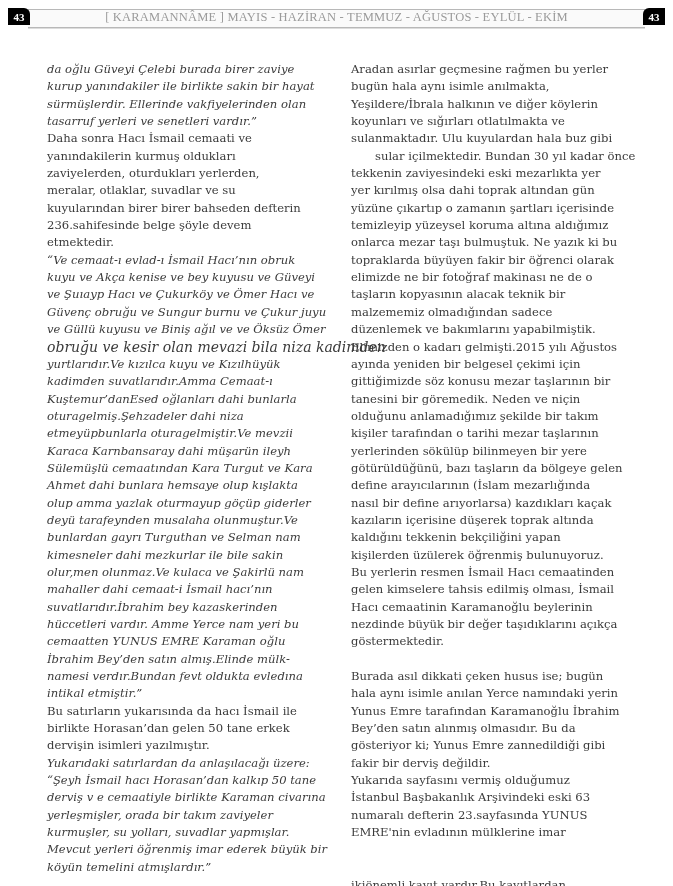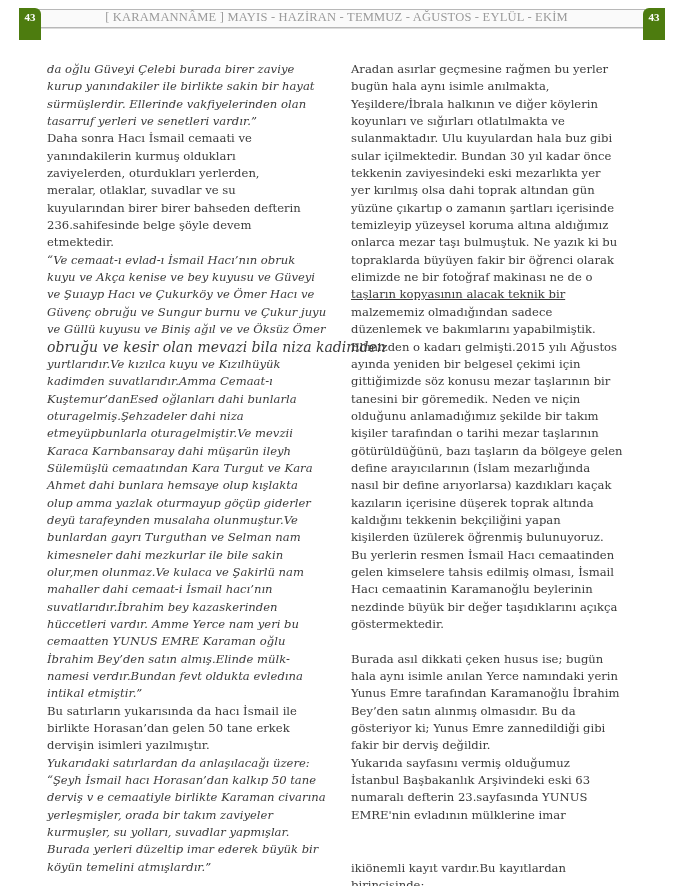--- a/index.html
+++ b/index.html
@@ -5,23 +5,23 @@
   html, body { margin: 0; padding: 0; background: #ffffff; }
   body { width: 673px; height: 886px; position: relative; overflow: hidden;
          font-family: "DejaVu Serif", serif; color: #3a3a3a; }
   .header { position: absolute; left: 8px; top: 8px; width: 657px; height: 20px; }
   .header-bar { position: absolute; left: 20px; right: 20px; top: 1px; height: 17px;
                 border: 1px solid #b8b8b8; border-left: none; border-right: none;
                 background: #fafafa; box-shadow: 0 1px 0 #dcdcdc; }
   .header-title { position: absolute; left: 0; right: 0; top: 2px; text-align: center;
                   font-family: "Liberation Serif", serif; font-size: 12.5px; color: #9a9a9a;
                   letter-spacing: 0.2px; white-space: nowrap; }
-  .page-badge { position: absolute; top: 0; width: 22px; height: 32px; background: #4d7c0f;
+  .page-badge { position: absolute; top: 0; width: 22px; height: 17px; background: #000000;
                 color: #ffffff; font-family: "Liberation Serif", serif; font-size: 11px;
-                font-weight: bold; text-align: center; line-height: 19px; margin-left: 11px; }
+                font-weight: bold; text-align: center; line-height: 19px; }
   .page-badge.left { left: 0; border-top-right-radius: 6px; }
   .page-badge.right { right: 0; border-top-left-radius: 6px; }
   .column { position: absolute; top: 61px; font-size: 11.6px; line-height: 17.35px; }
   .col-left { left: 47px; width: 280px; }
   .col-right { left: 351px; width: 282px; }
   .para { margin: 0; text-align: justify; text-align-last: left; }
   .italic { font-style: italic; }
   .gap { height: 17.35px; }
   .line { display: block; text-align: justify; text-align-last: justify; white-space: nowrap; overflow: visible; }
   .line.last { text-align-last: left; }
@@ -84,48 +84,49 @@
       <span class="line" style="display: block; text-align-last: left; text-align: left;">Bu satırların yukarısında da hacı İsmail ile</span>
       <span class="line" style="display: block; text-align-last: left; text-align: left;">birlikte Horasan’dan gelen  50 tane erkek</span>
       <span class="line last" style="display: block;">dervişin isimleri yazılmıştır.</span>
     </div>
     <div class="para italic">
       <span class="line" style="display: block; text-align-last: left; text-align: left;">Yukarıdaki satırlardan da anlaşılacağı üzere:</span>
       <span class="line" style="display: block; text-align-last: left; text-align: left;">“Şeyh İsmail hacı Horasan’dan kalkıp  50 tane</span>
       <span class="line" style="display: block; text-align-last: left; text-align: left;">derviş v e cemaatiyle birlikte Karaman civarına</span>
       <span class="line" style="display: block; text-align-last: left; text-align: left;">yerleşmişler, orada bir takım zaviyeler</span>
       <span class="line" style="display: block; text-align-last: left; text-align: left;">kurmuşler, su yolları, suvadlar yapmışlar.</span>
-      <span class="line" style="display: block; text-align-last: left; text-align: left;">Burada yerleri düzeltip imar ederek büyük bir</span>
+      <span class="line" style="display: block; text-align-last: left; text-align: left;">Mevcut yerleri öğrenmiş imar ederek büyük bir</span>
       <span class="line last" style="display: block;">köyün temelini atmışlardır.”</span>
     </div>
   </div>
 <div class="column col-right" id="col-right">
     <div class="para">
       <span class="line" style="display: block; text-align-last: left; text-align: left;">Aradan asırlar geçmesine rağmen bu yerler</span>
       <span class="line" style="display: block; text-align-last: left; text-align: left;">bugün hala aynı isimle anılmakta,</span>
       <span class="line" style="display: block; text-align-last: left; text-align: left;">Yeşildere/İbrala  halkının ve diğer köylerin</span>
       <span class="line" style="display: block; text-align-last: left; text-align: left;">koyunları ve sığırları otlatılmakta ve</span>
       <span class="line" style="display: block; text-align-last: left; text-align: left;">sulanmaktadır. Ulu kuyulardan hala buz gibi</span>
-      <span class="line" style="display: block; text-align-last: left; text-align: center;">sular içilmektedir. Bundan 30 yıl kadar önce</span>
+      <span class="line" style="display: block; text-align-last: left; text-align: center; margin-left: 24px;">sular içilmektedir. Bundan 30 yıl kadar önce</span>
       <span class="line" style="display: block; text-align-last: left; text-align: left;">tekkenin zaviyesindeki eski mezarlıkta yer</span>
       <span class="line" style="display: block; text-align-last: left; text-align: left;">yer kırılmış olsa dahi toprak altından gün</span>
       <span class="line" style="display: block; text-align-last: left; text-align: left;">yüzüne çıkartıp o zamanın şartları içerisinde</span>
       <span class="line" style="display: block; text-align-last: left; text-align: left;">temizleyip yüzeysel koruma altına aldığımız</span>
       <span class="line" style="display: block; text-align-last: left; text-align: left;">onlarca mezar taşı bulmuştuk. Ne yazık ki bu</span>
       <span class="line" style="display: block; text-align-last: left; text-align: left;">topraklarda büyüyen fakir bir öğrenci olarak</span>
       <span class="line" style="display: block; text-align-last: left; text-align: center;">elimizde ne bir fotoğraf makinası ne de o</span>
-      <span class="line" style="display: block; text-align-last: left; text-align: center; text-decoration: underline;">taşların kopyasının alacak teknik bir</span>
+      <span class="line" style="display: block; text-align-last: left; text-align: center;">taşların kopyasının alacak teknik bir</span>
       <span class="line" style="display: block; text-align-last: left; text-align: left;">malzememiz olmadığından sadece</span>
       <span class="line" style="display: block; text-align-last: left; text-align: center;">düzenlemek ve bakımlarını yapabilmiştik.</span>
       <span class="line" style="display: block; text-align-last: left; text-align: left;">Elimizden o kadarı gelmişti.2015 yılı Ağustos</span>
       <span class="line" style="display: block; text-align-last: left; text-align: left;">ayında yeniden bir belgesel çekimi için</span>
       <span class="line" style="display: block; text-align-last: left; text-align: left;">gittiğimizde söz konusu mezar taşlarının bir</span>
       <span class="line" style="display: block; text-align-last: left; text-align: left;">tanesini bir göremedik. Neden ve niçin</span>
       <span class="line" style="display: block; text-align-last: left; text-align: left;">olduğunu anlamadığımız şekilde bir takım</span>
       <span class="line" style="display: block; text-align-last: left; text-align: center;">kişiler tarafından o tarihi mezar taşlarının</span>
+      <span class="line" style="display: block; text-align-last: left; text-align: left;">yerlerinden sökülüp bilinmeyen bir yere</span>
       <span class="line" style="display: block; text-align-last: left; text-align: left;">götürüldüğünü, bazı taşların da bölgeye gelen</span>
       <span class="line" style="display: block; text-align-last: left; text-align: left;">define arayıcılarının (İslam mezarlığında</span>
       <span class="line" style="display: block; text-align-last: left; text-align: left;">nasıl bir define arıyorlarsa) kazdıkları kaçak</span>
       <span class="line" style="display: block; text-align-last: left; text-align: left;">kazıların içerisine düşerek toprak altında</span>
       <span class="line" style="display: block; text-align-last: left; text-align: left;">kaldığını tekkenin bekçiliğini yapan</span>
       <span class="line last" style="display: block;">kişilerden üzülerek öğrenmiş bulunuyoruz.</span>
     </div>
     <div class="para">
       <span class="line" style="display: block; text-align-last: left; text-align: left;">Bu yerlerin resmen  İsmail Hacı cemaatinden</span>
       <span class="line" style="display: block; text-align-last: left; text-align: left;">gelen kimselere tahsis edilmiş olması, İsmail</span>

